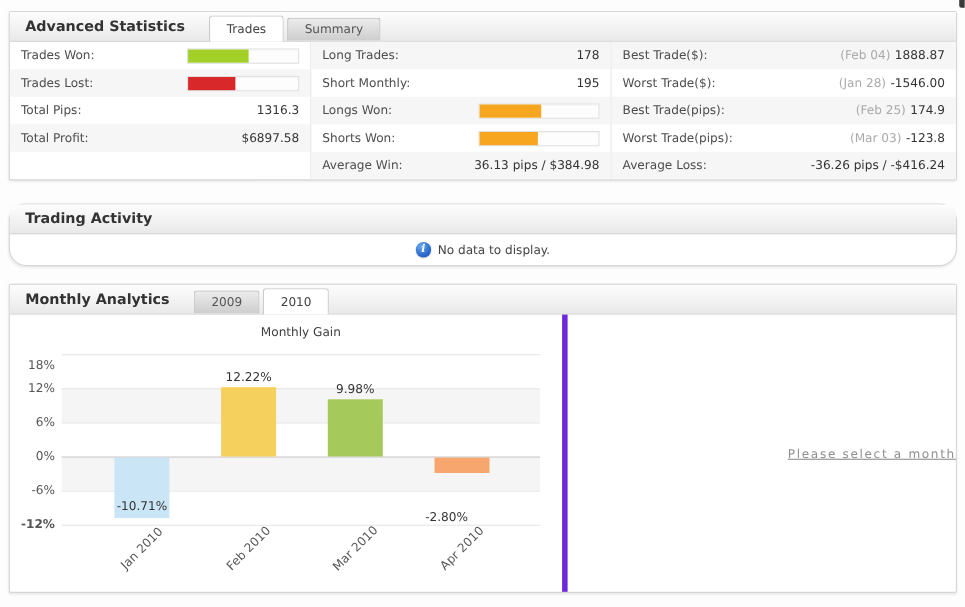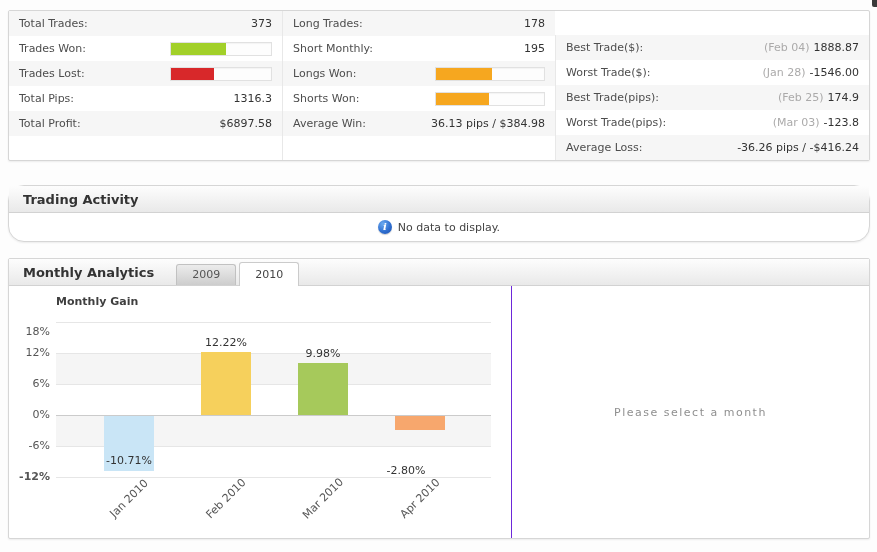--- a/index.html
+++ b/index.html
@@ -33,21 +33,21 @@
   }
   .tab.active{
     background:#fff;height:23px;line-height:23px;margin-bottom:-1px;
     border-color:#cbcbcb;color:#444;
   }
   
   #sec-advanced{top:10px;}
   .stat-grid{display:flex;}
   .stat-col{width:273px;box-sizing:border-box;}
   .stat-col + .stat-col{border-left:1px solid #e8e8e8;}
-  .stat-col:last-child{flex:1;margin-top:24px;}
+  .stat-col:last-child{flex:1;}
   .stat-row{height:25px;display:flex;align-items:center;padding:0 10px;}
   .stat-row.odd{background:#f6f6f6;}
   .stat-label{color:#4d4d4d;white-space:nowrap;}
   .stat-value{margin-left:auto;color:#333;white-space:nowrap;}
   .stat-date{color:#abaaaa;margin-right:4px;}
   .bar-track{
     margin-left:auto;width:100px;height:12px;background:#fdfdfd;
     border:1px solid #e1e1e1;box-shadow:inset 0 1px 1px rgba(0,0,0,.04);
   }
   .col1 .bar-track{width:108px;}
@@ -60,47 +60,50 @@
     background:radial-gradient(circle at 35% 28%,#6aaaf0 0%,#2f6fd0 55%,#1c4fae 100%);
     color:#fff;font:italic bold 10px/14px "DejaVu Serif",serif;text-align:center;
     box-shadow:0 1px 1px rgba(0,0,0,.2);
   }
   
   #sec-monthly{top:258px;height:281px;}
   .ma-content{position:relative;height:252px;}
   .chart-panel{position:absolute;left:0;top:0;width:502px;height:252px;overflow:hidden;}
   .side-panel{
     position:absolute;left:502px;right:0;top:0;bottom:0;
-    border-left:1px solid #6d28d9;
-    display:flex;align-items:center;justify-content:center;
-    color:#8f8f8f;letter-spacing:1.5px;
-  }
-  .chart-title{position:absolute;left:47px;width:435px;top:9px;text-align:left;
-    font-weight:bold;color:#3f3f3f;}
+    border-left:5px solid #6d28d9;
+    display:flex;align-items:center;justify-content:flex-end;
+    color:#8f8f8f;letter-spacing:1.5px;text-decoration:underline;
+  }
+  .chart-title{position:absolute;left:47px;width:435px;top:9px;text-align:center;
+    font-weight:normal;color:#3f3f3f;}
   .chart-band{position:absolute;left:47px;width:435px;background:#f5f5f5;}
   .gridline{position:absolute;left:47px;width:435px;height:1px;background:#e6e6e6;}
   .gridline.zero{background:#cbcbcb;}
   .ytick{position:absolute;left:0;width:41px;text-align:right;color:#555;}
   .chart-bar{position:absolute;width:50px;}
   .bar-value-label{position:absolute;width:64px;text-align:center;color:#333;}
   .xtick{position:absolute;width:110px;text-align:center;color:#555;
     transform:rotate(-45deg);}
   .corner-artifact{position:absolute;right:0;top:0;width:5px;height:7px;
     background:#3a3a3a;border-radius:0 0 0 2px;}
 </style>
 </head>
 <body>
 
 <div class="section" id="sec-advanced">
+  <div class="sec-head">
+    <span class="sec-title">Advanced Statistics</span>
+    <div class="tabs" id="adv-tabs">
+        <div class="tab active">Trades</div>
+        <div class="tab">Summary</div>
+      </div>
+  </div>
   <div class="stat-grid" id="stat-grid">
       <div class="stat-col col0">
-        <div class="stat-row odd">
-          <span class="stat-label">Total Trades:</span>
-          <span class="stat-value"><span class="stat-num">373</span></span>
-        </div>
         <div class="stat-row">
           <span class="stat-label">Trades Won:</span>
           <span class="bar-track">
             <span class="bar-fill" style="width: 55%; background: rgb(162, 208, 41);"></span>
           </span>
         </div>
         <div class="stat-row odd">
           <span class="stat-label">Trades Lost:</span>
           <span class="bar-track">
             <span class="bar-fill" style="width: 43%; background: rgb(216, 40, 42);"></span>

